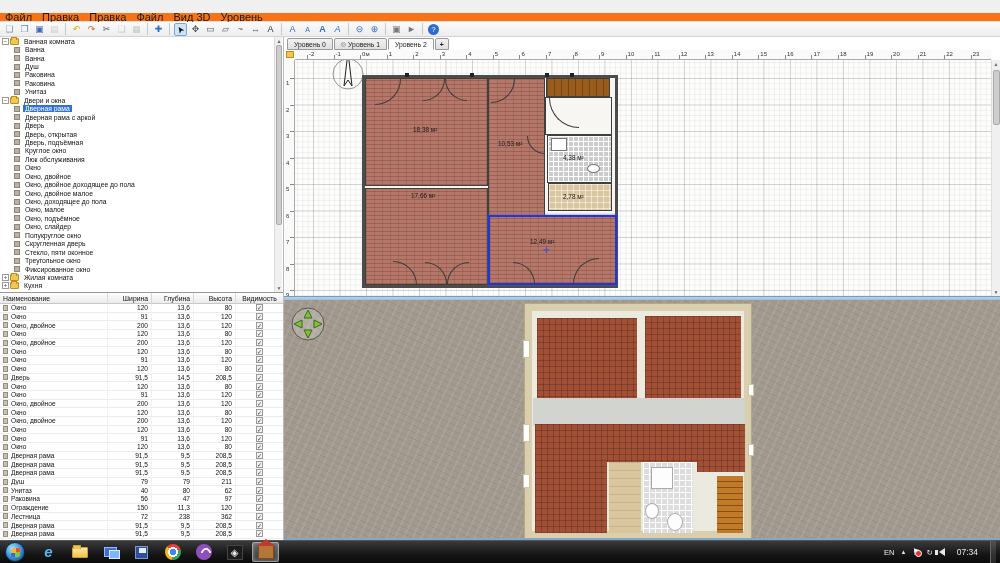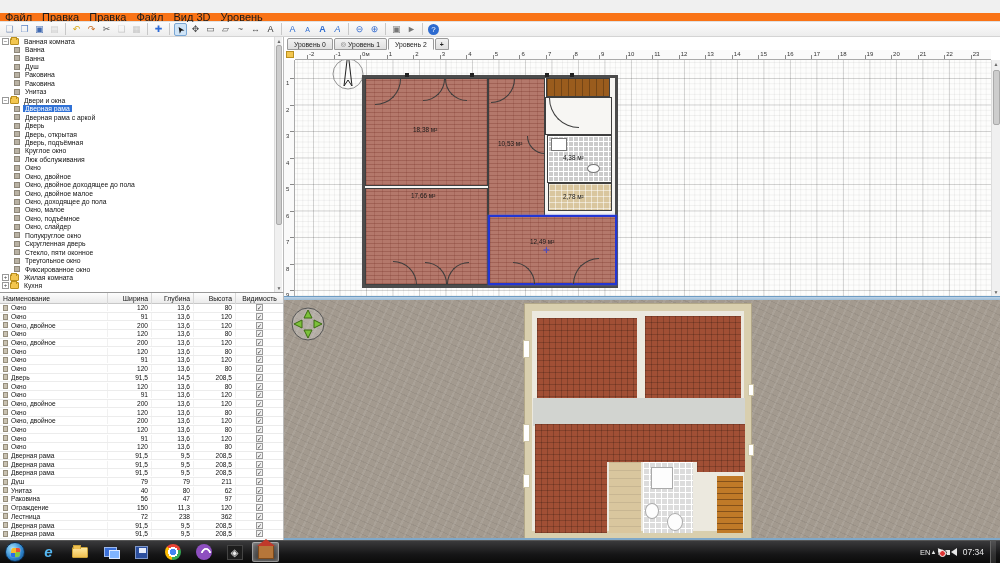--- a/index.html
+++ b/index.html
@@ -214,21 +214,21 @@
     height:6px; border:2px solid #fff; border-radius:50%;
     border-color:#fff transparent transparent #fff; transform:rotate(45deg); }
   .ic-unity { width:16px; height:15px; background:#1c1c1c; border:1px solid #444;
     color:#eee; font-size:10px; line-height:14px; text-align:center; }
   .ic-sh3d { width:16px; height:14px; position:relative; background:#b5763a;
     border:1px solid #7d4a1c; }
   .ic-sh3d:before { content:""; position:absolute; left:-2px; top:-7px;
     border-left:9px solid transparent; border-right:9px solid transparent;
     border-bottom:7px solid #c0392b; }
   .tray { margin-left:auto; display:flex; align-items:center; color:#e8e8e8;
-    font-size:7.5px; padding-right:4px; }
+    font-size:7.5px; gap:6px; padding-right:4px; }
   .tray .flag { color:#f5f5f5; font-size:9px; position:relative; }
   .tray .flag:after { content:""; position:absolute; right:-2px; bottom:0; width:5px;
     height:5px; background:#d33; border-radius:50%; border:1px solid #fff; }
   .spk { width:0; height:0; border:4px solid transparent; border-left:none;
     border-right:6px solid #e8e8e8; position:relative; }
   .spk:before { content:""; position:absolute; left:-4px; top:-2px; width:3px;
     height:5px; background:#e8e8e8; }
   .clock { font-size:8.5px; padding:0 6px; }
   .showdesk { width:6px; height:23px; background:rgba(255,255,255,.12);
     border-left:1px solid #666; }

